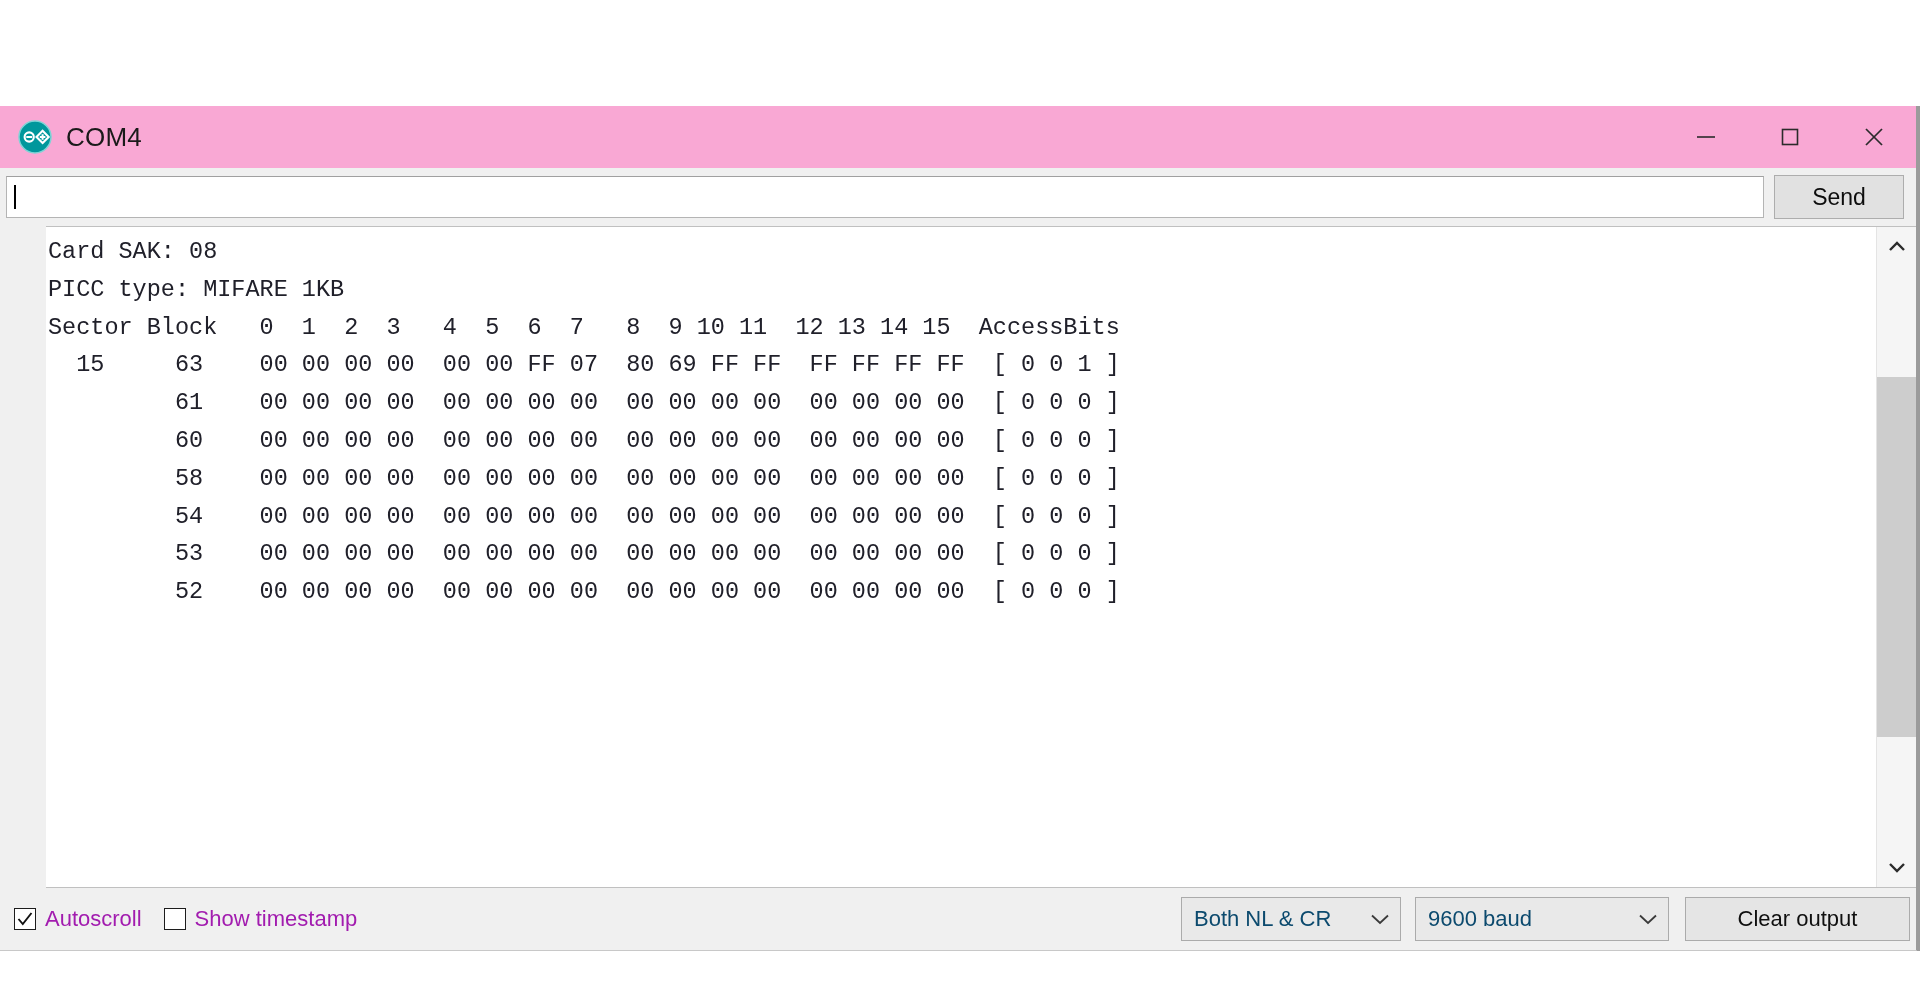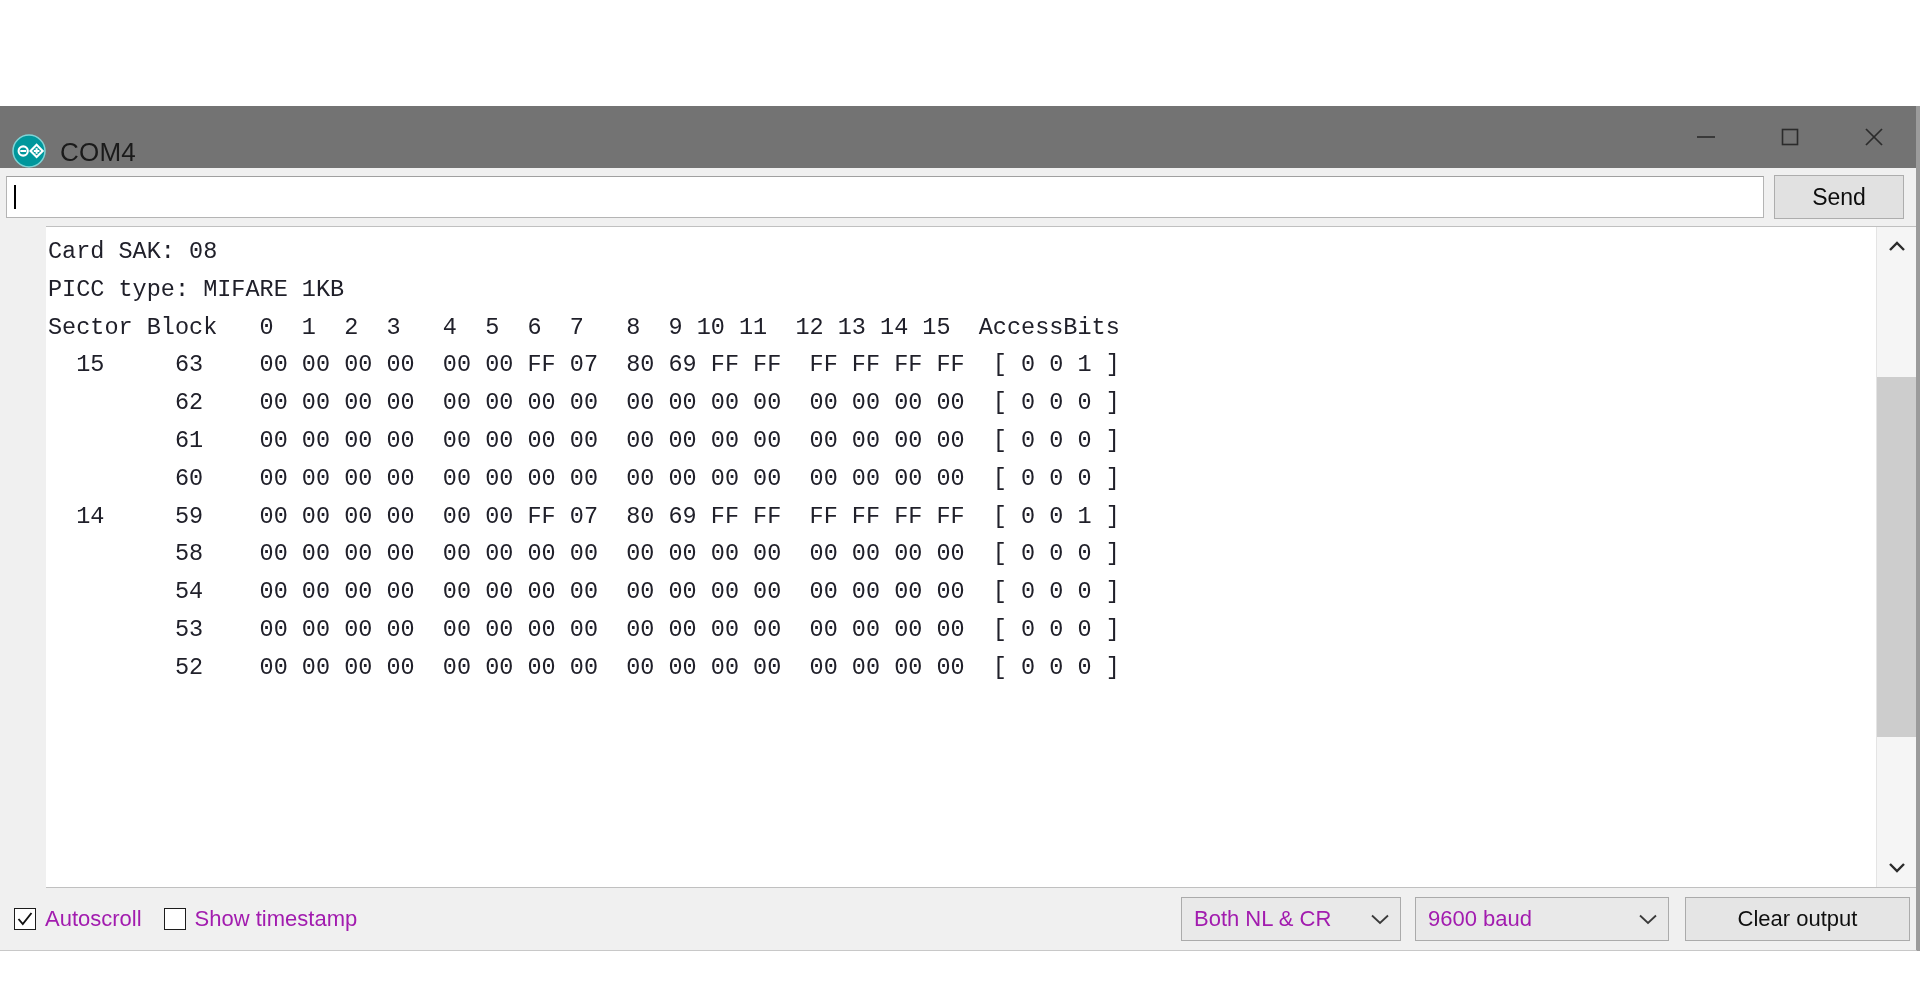--- a/index.html
+++ b/index.html
@@ -30,25 +30,26 @@
     border-right: 2px solid #9b9b9b;
     border-bottom: 1px solid #c8c8c8;
     box-sizing: border-box;
     display: flex;
     flex-direction: column;
   }
 
   
   .titlebar {
     height: 62px;
-    background: #737373;
-    display: flex;
-    align-items: flex-end;
-    flex: 0 0 auto;
-    position: relative;
+    background: #f9a8d4;
+    display: flex;
+    align-items: center;
+    flex: 0 0 auto;
+    position: relative;
+    padding-left: 6px;
   }
   .app-icon {
     margin-left: 12px;
     width: 34px;
     height: 34px;
     flex: 0 0 auto;
     display: block;
   }
   .title-text {
     margin-left: 14px;
@@ -220,21 +221,21 @@
     box-sizing: border-box;
     display: flex;
     align-items: center;
     justify-content: space-between;
     padding: 0 9px 0 12px;
     margin-left: 14px;
     flex: 0 0 auto;
   }
   .combo-label {
     font-size: 22px;
-    color: #a21caf;
+    color: #0c4a6e;
     white-space: nowrap;
     font-family: "Liberation Sans", sans-serif;
   }
   .combo .chev { margin-left: 16px; display: block; }
   .combo-line { width: 220px; }
   .combo-baud { width: 254px; }
   .clear-btn {
     width: 225px;
     height: 44px;
     background: #e5e5e5;
@@ -306,24 +307,22 @@
       </div>
       <div class="send-btn">Send</div>
     </div>
 
     <div class="output-wrap">
       <div class="output" id="output">
           <div class="out-line">Card SAK: 08</div>
           <div class="out-line">PICC type: MIFARE 1KB</div>
           <div class="out-line">Sector Block   0  1  2  3   4  5  6  7   8  9 10 11  12 13 14 15  AccessBits</div>
           <div class="out-line">  15     63    00 00 00 00  00 00 FF 07  80 69 FF FF  FF FF FF FF  [ 0 0 1 ]</div>
-          <div class="out-line">         62    00 00 00 00  00 00 00 00  00 00 00 00  00 00 00 00  [ 0 0 0 ]</div>
           <div class="out-line">         61    00 00 00 00  00 00 00 00  00 00 00 00  00 00 00 00  [ 0 0 0 ]</div>
           <div class="out-line">         60    00 00 00 00  00 00 00 00  00 00 00 00  00 00 00 00  [ 0 0 0 ]</div>
-          <div class="out-line">  14     59    00 00 00 00  00 00 FF 07  80 69 FF FF  FF FF FF FF  [ 0 0 1 ]</div>
           <div class="out-line">         58    00 00 00 00  00 00 00 00  00 00 00 00  00 00 00 00  [ 0 0 0 ]</div>
           <div class="out-line">         54    00 00 00 00  00 00 00 00  00 00 00 00  00 00 00 00  [ 0 0 0 ]</div>
           <div class="out-line">         53    00 00 00 00  00 00 00 00  00 00 00 00  00 00 00 00  [ 0 0 0 ]</div>
           <div class="out-line">         52    00 00 00 00  00 00 00 00  00 00 00 00  00 00 00 00  [ 0 0 0 ]</div>
         </div>
       <div class="scrollbar">
         <div class="sb-arrow">
           <svg width="22" height="16" viewBox="0 0 22 16">
             <polyline points="4,11 11,4 18,11" fill="none" stroke="#2b2b2b" stroke-width="2.4"></polyline>
           </svg>

